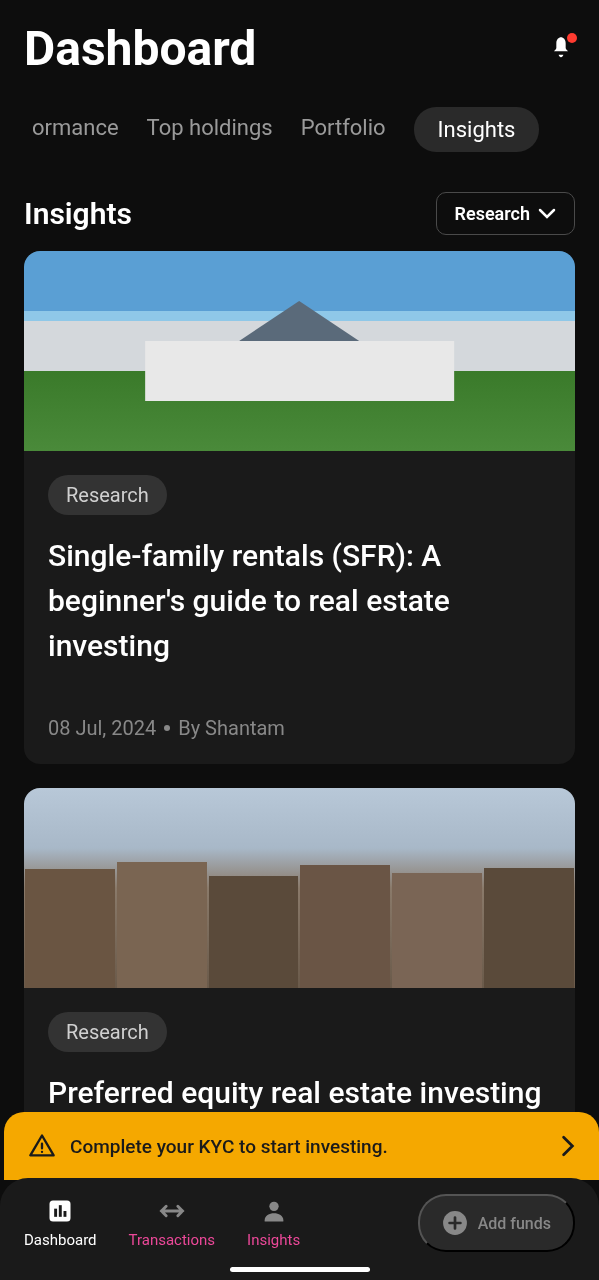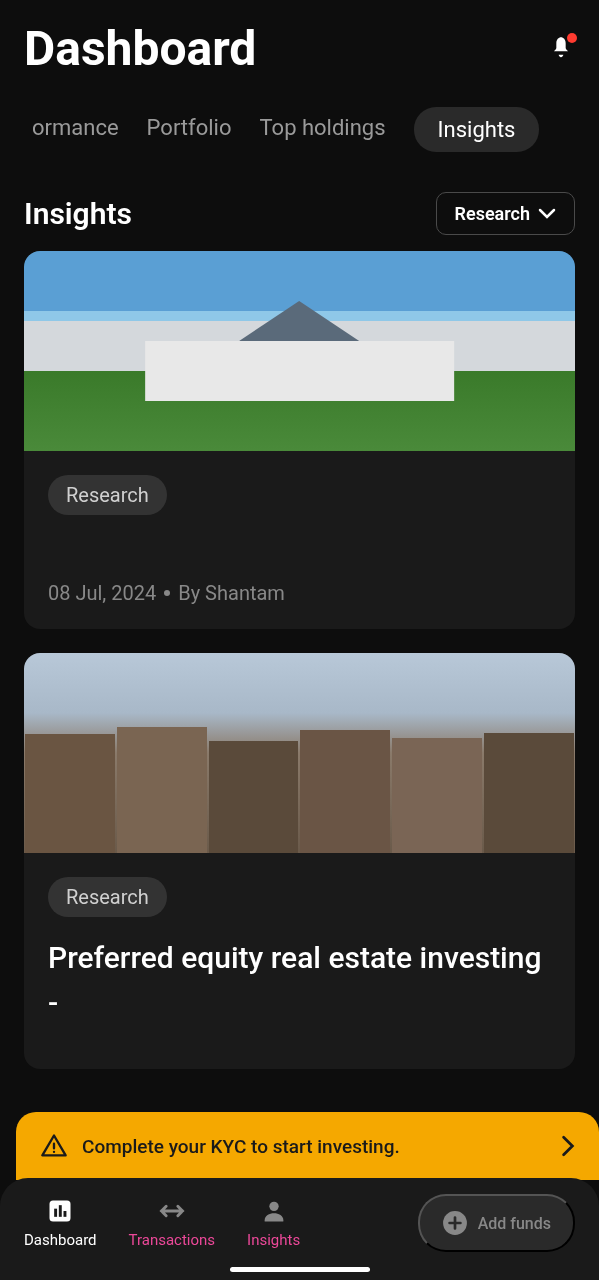--- a/index.html
+++ b/index.html
@@ -204,21 +204,21 @@
       width: 6px;
       height: 6px;
       background: #888;
       border-radius: 50%;
     }
     
     
     .kyc-banner {
       position: absolute;
       bottom: 100px;
-      left: 16px;
+      left: 4px;
       right: 0;
       background: #f5a800;
       padding: 20px 24px;
       display: flex;
       align-items: center;
       justify-content: space-between;
       border-radius: 20px 20px 0 0;
     }
     
     .kyc-left {
@@ -304,22 +304,22 @@
   <div class="notification-icon">
     <svg viewBox="0 0 24 24" fill="#fff">
       <path d="M12 2C10 2 8 4 8 7v4c0 1-1 2-2 3h12c-1-1-2-2-2-3V7c0-3-2-5-4-5z M10 17c0 1 1 2 2 2s2-1 2-2"></path>
     </svg>
     <div class="notification-dot"></div>
   </div>
 </div>
 
 <div class="tabs">
   <div class="tab">ormance</div>
+  <div class="tab">Top holdings</div>
   <div class="tab">Portfolio</div>
-  <div class="tab">Top holdings</div>
   <div class="tab active">Insights</div>
 </div>
 
 <div class="section-header">
   <h2 class="section-title">Insights</h2>
   <button class="filter-button">
     <span>Research</span>
     <svg width="18" height="12" viewBox="0 0 18 12" fill="none">
       <path d="M2 2L9 9L16 2" stroke="#fff" stroke-width="2.5" stroke-linecap="round"></path>
     </svg>
@@ -328,20 +328,21 @@
 
 <div class="article-card">
   <div class="article-image article-image-1">
     <div class="house-shape">
       <div class="roof"></div>
       <div class="house-body"></div>
     </div>
   </div>
   <div class="article-content">
     <span class="article-tag">Research</span>
+    <h3 class="article-title">Single-family rentals (SFR): A beginner's guide to real estate investing</h3>
     <div class="article-meta">
       <span>08 Jul, 2024</span>
       <span class="meta-dot"></span>
       <span>By Shantam</span>
     </div>
   </div>
 </div>
 
 <div class="article-card">
   <div class="article-image article-image-2">

